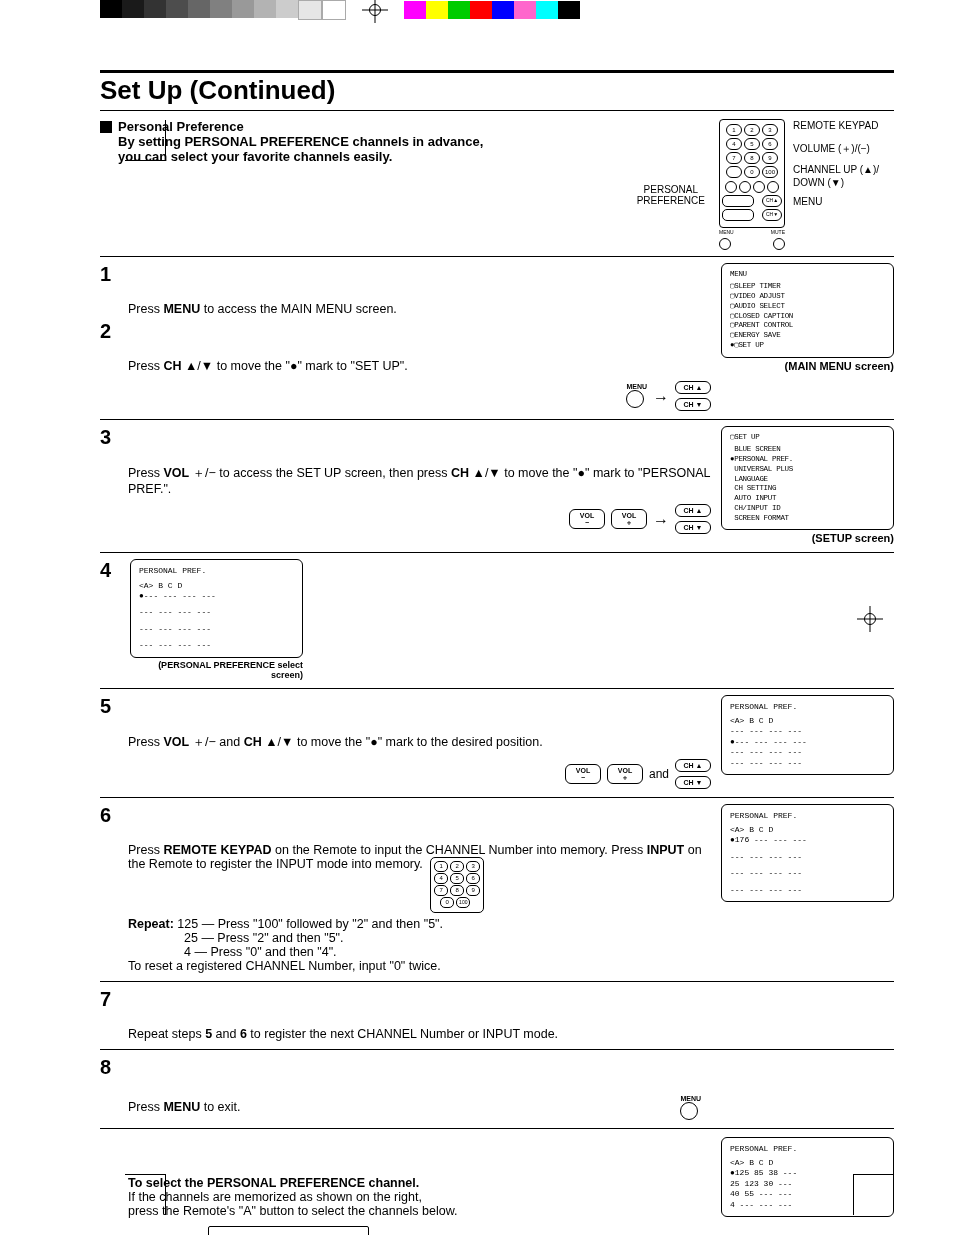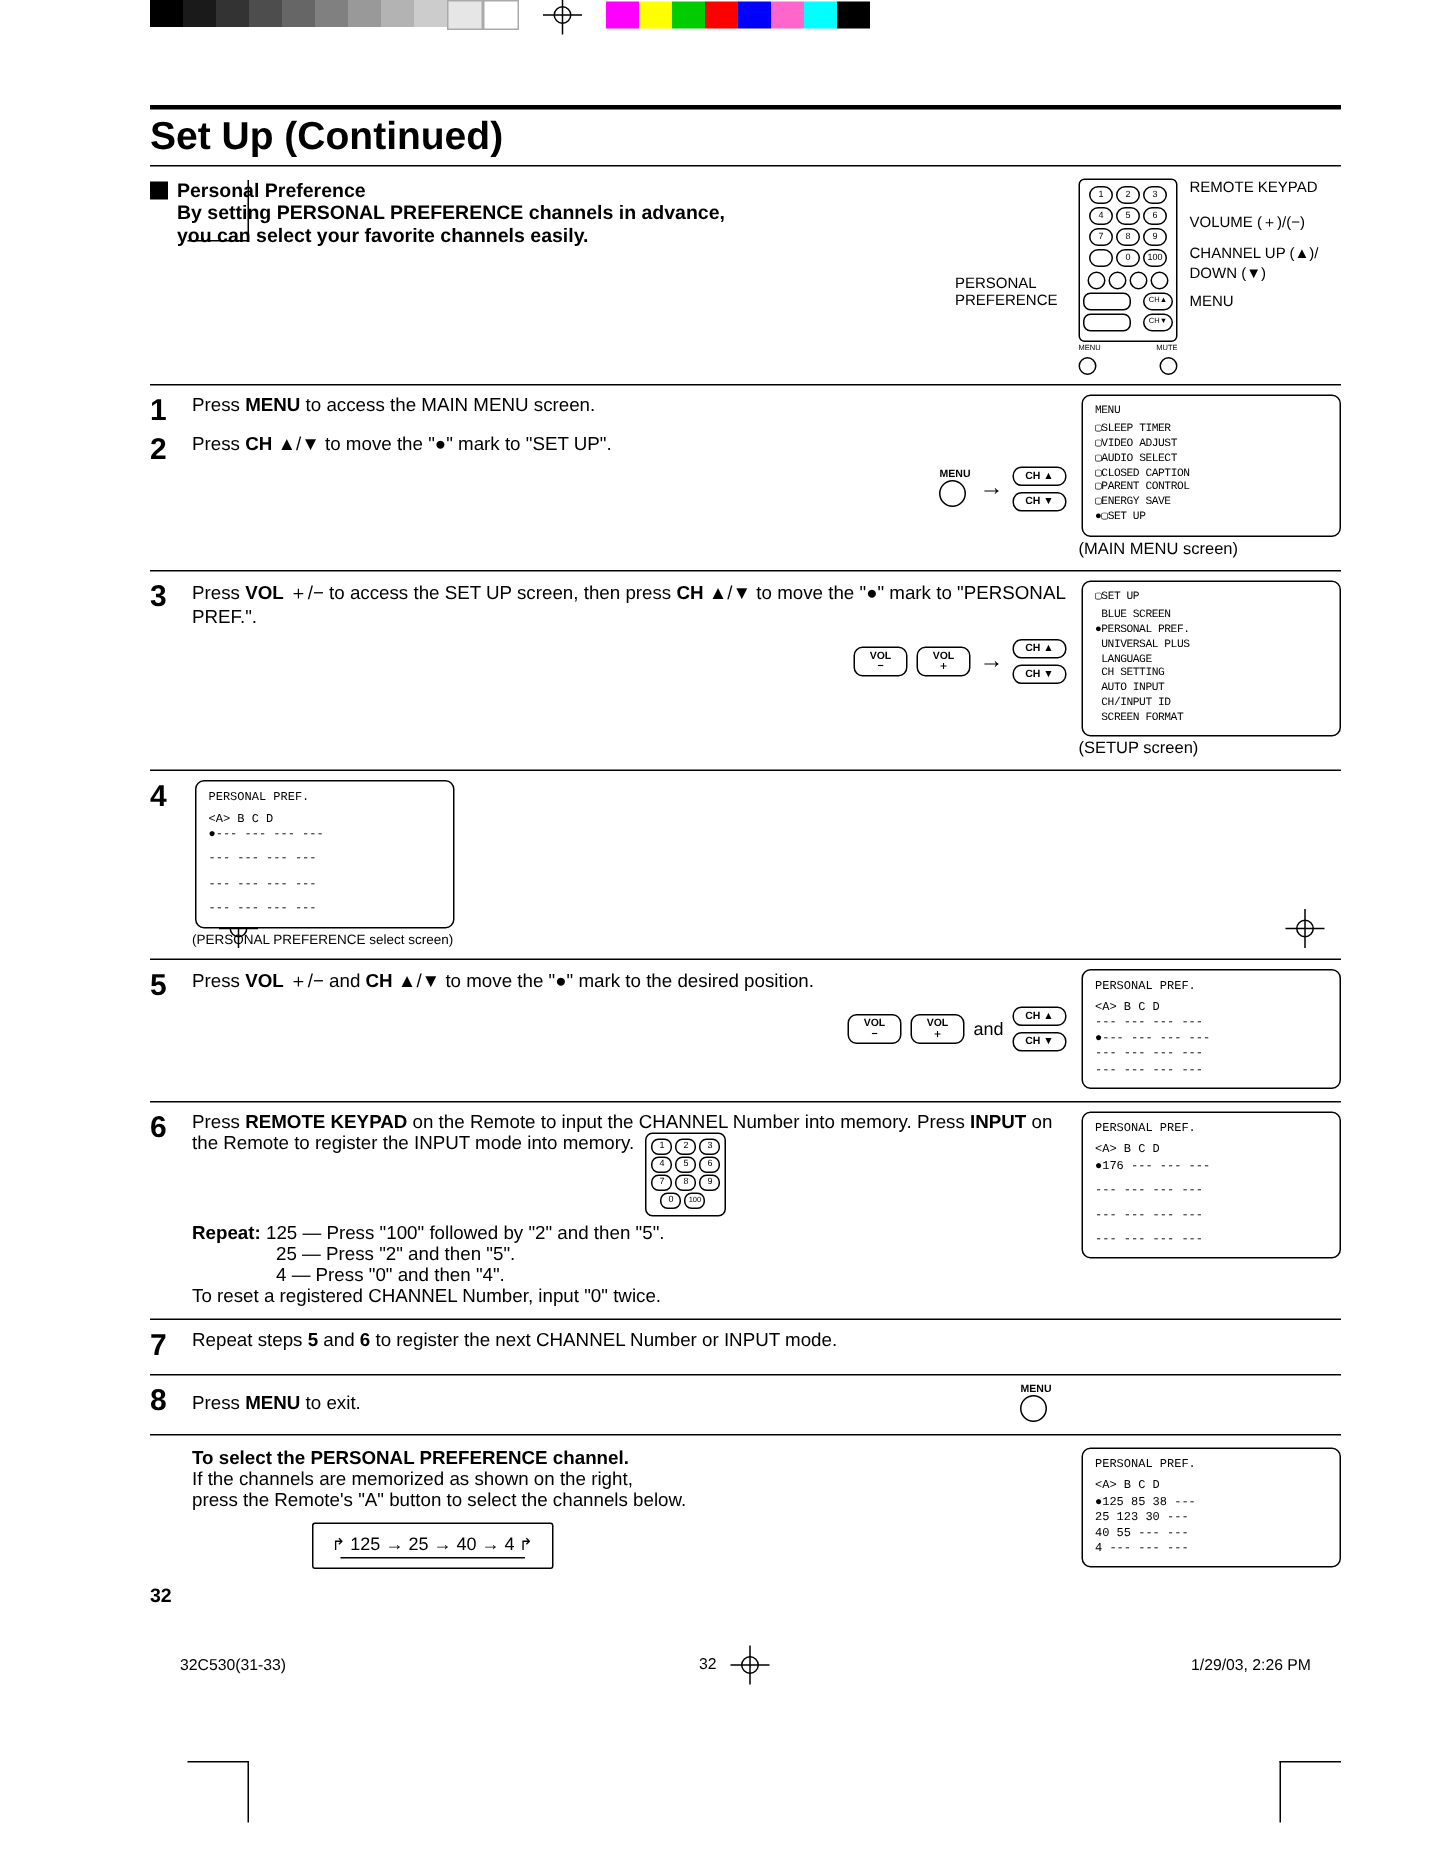--- a/index.html
+++ b/index.html
@@ -69,39 +69,40 @@
   }
   .intro { font-size: 13px; font-weight: bold; width: 370px; }
   .remote-labels { font-size:10px; line-height:1.3; text-align:left; margin-left:8px;}
   .remote-dia {
     font-size: 8px; width:90px; line-height:1.1;
   }
   .remote-dia .row { display:flex; gap:2px; margin-bottom:2px; justify-content:center;}
   .remote-dia .btn-c { width:14px; height:10px; border:0.5px solid #000; border-radius:6px; display:flex; align-items:center; justify-content:center; font-size:6px;}
   .remote-dia .bigbtn { width:30px; height:10px; border:0.5px solid #000; border-radius:5px;}
   .remote-box { border:1px solid #000; border-radius:4px; padding:4px 2px; }
-  .pp-label { font-size:10px; text-align:left; margin-right:4px; white-space:nowrap;}
+  .pp-label { font-size:10px; text-align:center; margin-right:4px; white-space:nowrap;}
   .step {
     display: flex;
     border-top: 1px solid #000;
     padding: 6px 0 8px 0;
     position: relative;
   }
   .step.first { border-top: 1px solid #000; margin-top:4px;}
   .step-num {
     font-size: 20px;
     font-weight: bold;
     width: 28px;
     flex-shrink: 0;
     line-height:1.1;
   }
   .step-body {
     font-size: 12.5px;
     flex: 1;
     padding-right: 8px;
+    margin-top: 39px;
   }
   .step-body .bold { font-weight: bold; }
   .step-graphic {
     display: flex;
     align-items: center;
     justify-content: flex-end;
     gap: 6px;
     margin-top: 8px;
     font-size: 9px;
   }
@@ -127,21 +128,23 @@
     padding: 6px 8px;
     font-size: 8px;
     font-family: 'Courier New', monospace;
     line-height: 1.3;
     margin-left: auto;
     background:#fff;
   }
   .screen-box.tight { font-size:7.5px; letter-spacing:-0.3px;}
   .screen-caption {
     font-size: 11px;
+    text-align: right;
     margin-top:2px;
+    font-weight:bold;
   }
   .step-right { width:175px; flex-shrink:0; }
   .two-col { display:flex; }
   .keypad-mini {
     display:inline-block;
     border:1px solid #000;
     border-radius:5px;
     padding:3px;
     font-size:6px;
     vertical-align: top;

